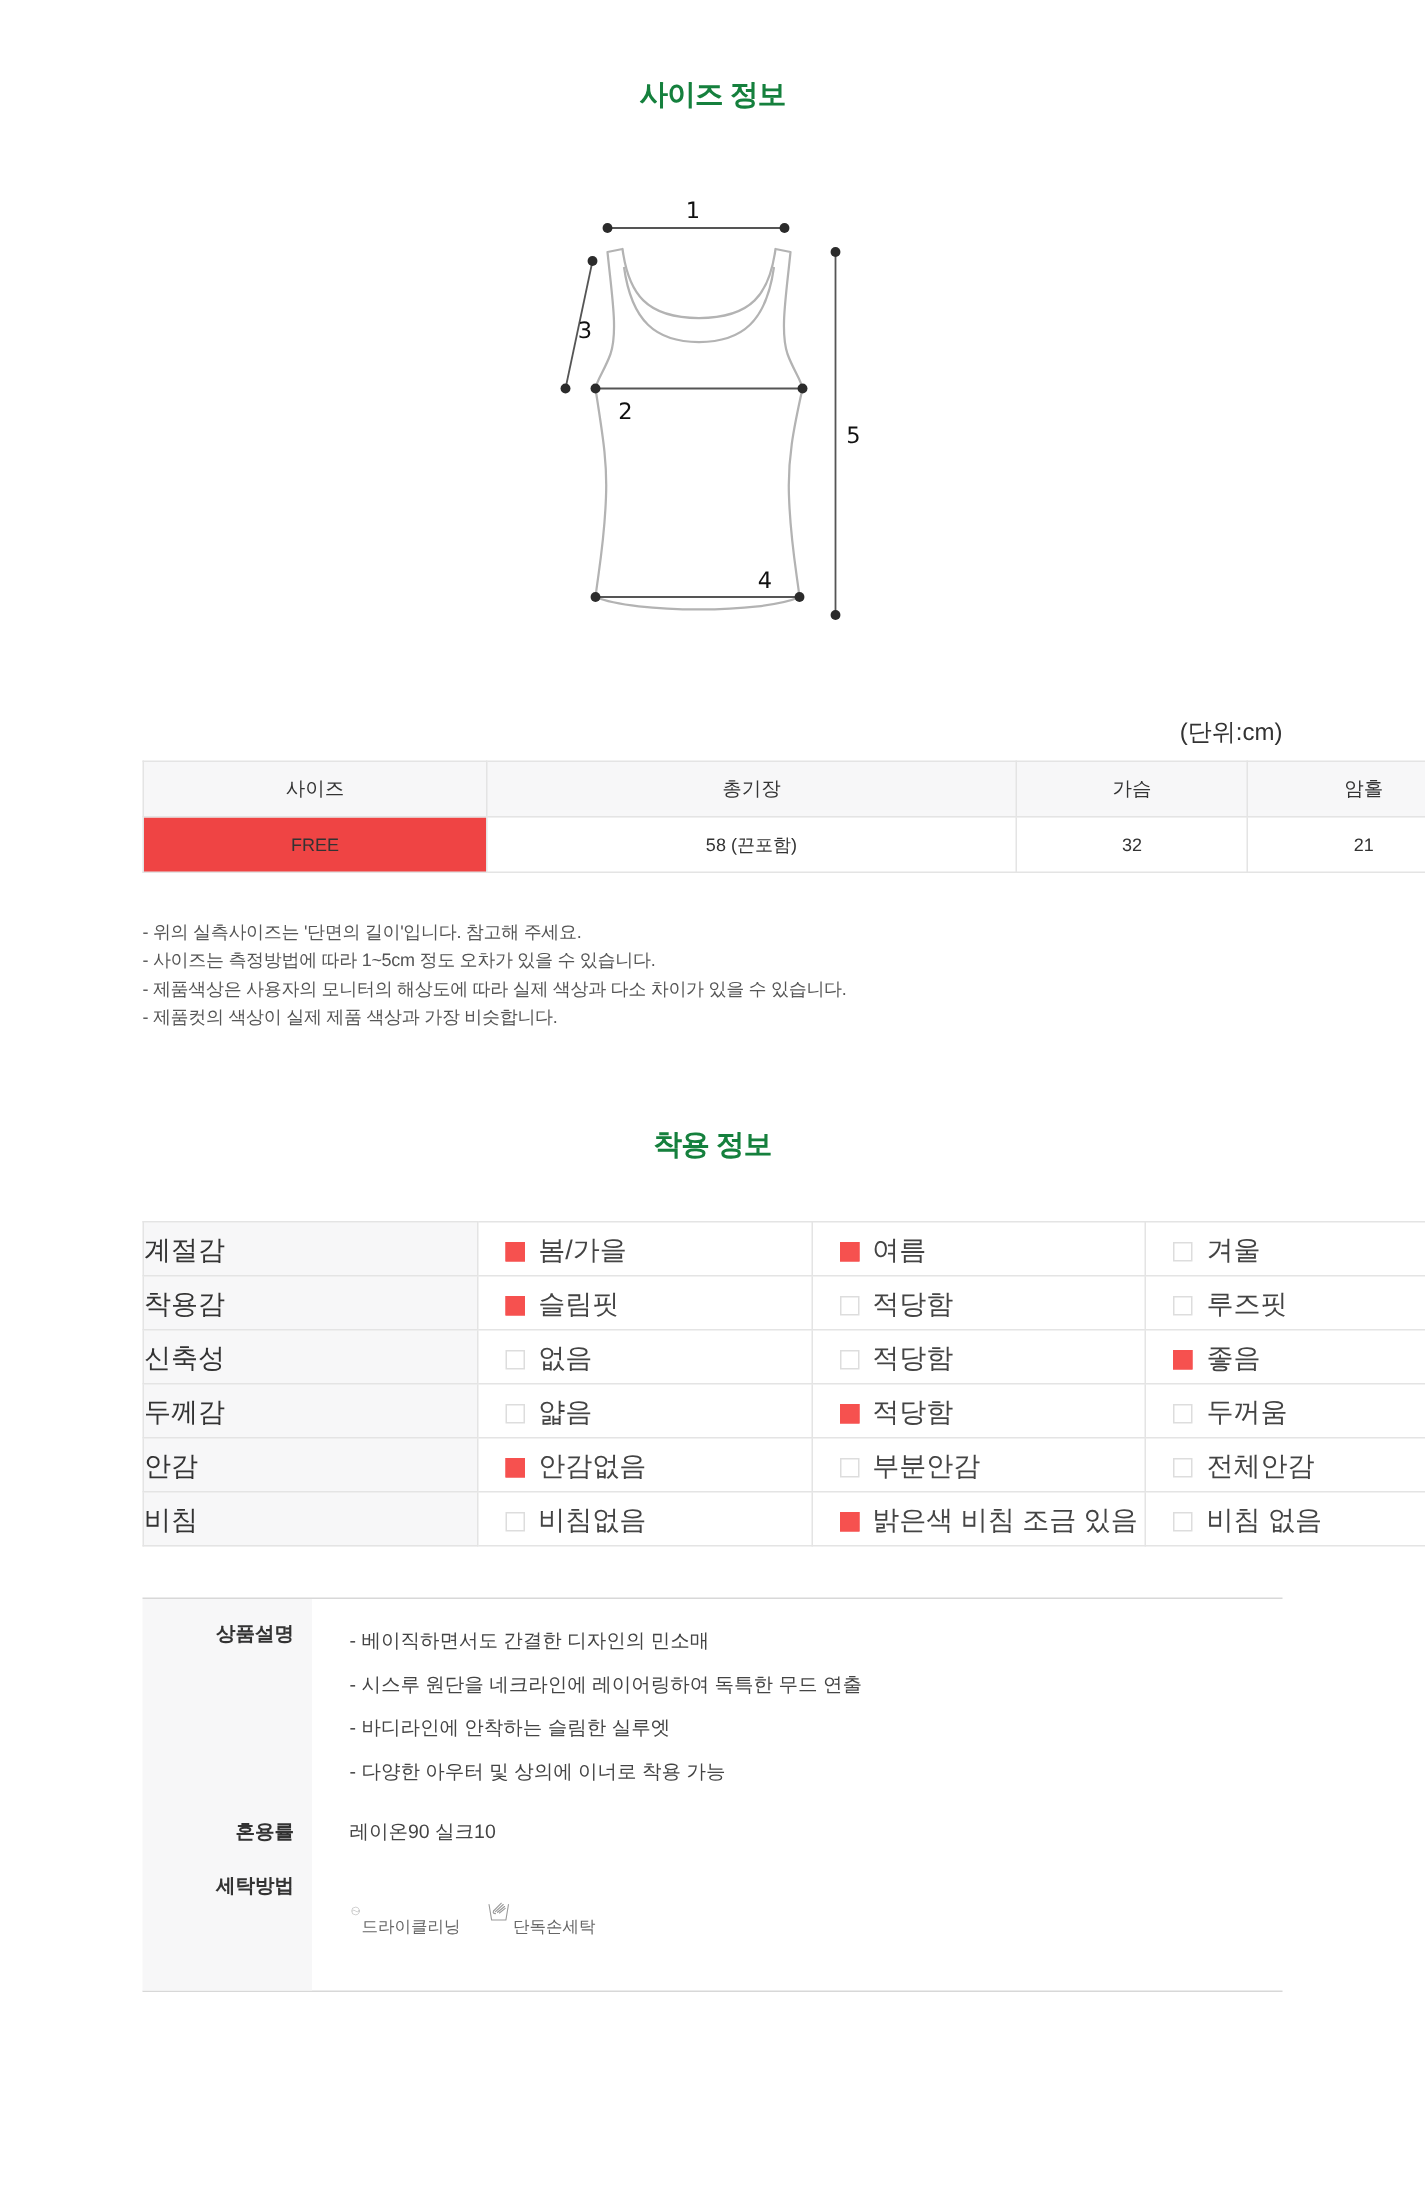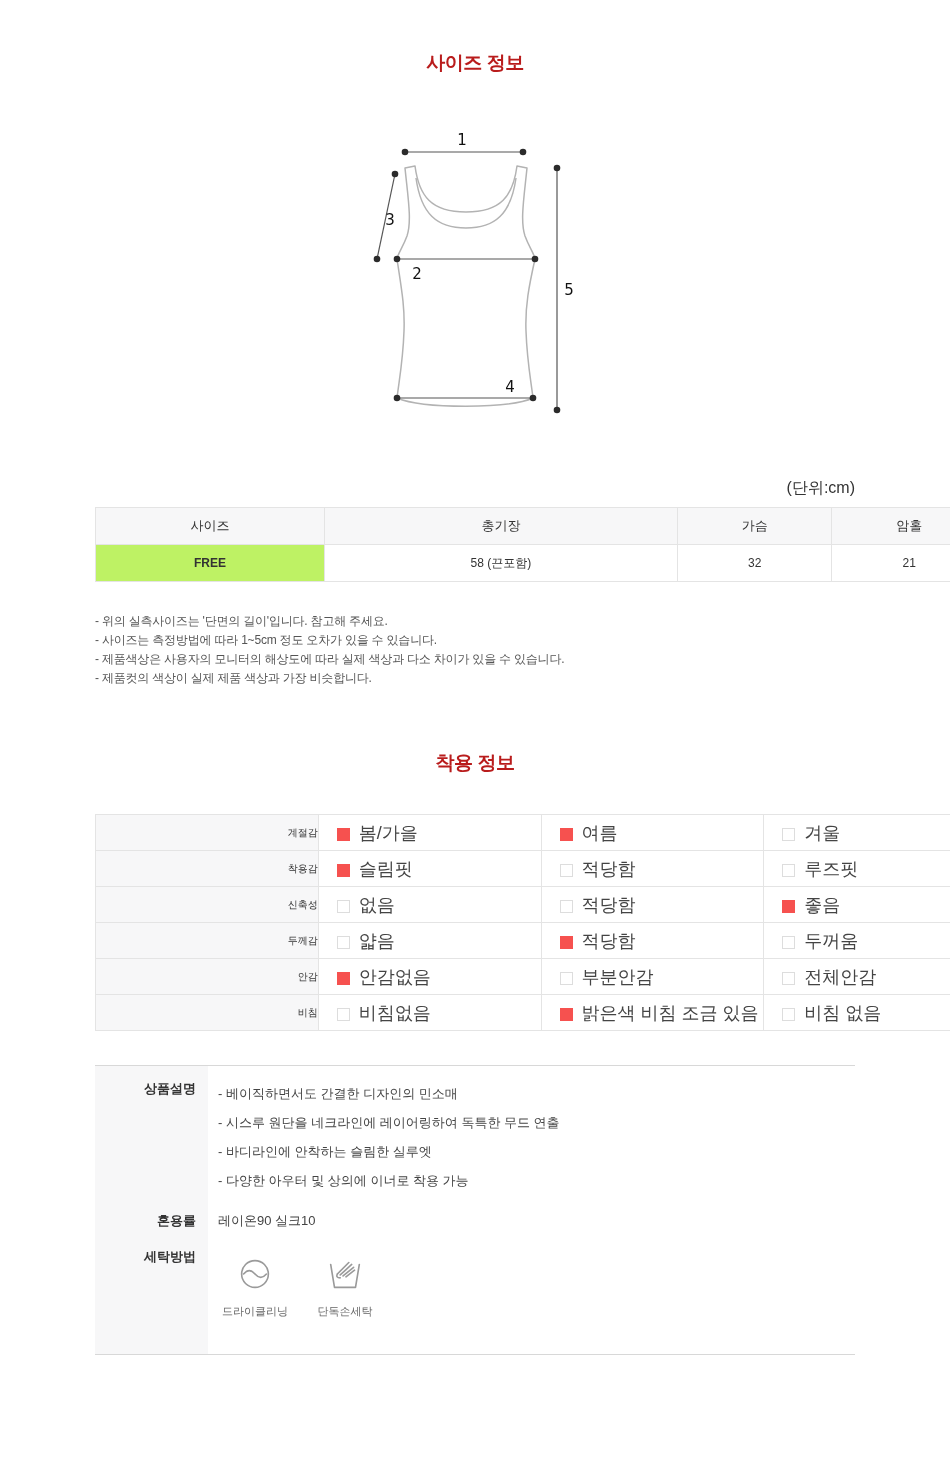--- a/index.html
+++ b/index.html
@@ -1,59 +1,59 @@
 <!DOCTYPE html>
 <html><head>
 <meta charset="utf-8">
 <style>
   * { box-sizing: border-box; margin: 0; padding: 0; }
   body { background:#fff; font-family:"Liberation Sans","DejaVu Sans",sans-serif; color:#444; }
   .page { width:950px; height:1465px; margin:0 auto; background:#fff; overflow:hidden; }
   .content { width:760px; margin:0 auto; }
 
-  .sec-title { text-align:center; font-size:19px; font-weight:700; color:#b91c1c; letter-spacing:-0.5px; }
+  .sec-title { text-align:center; font-size:19px; font-weight:700; color:#15803d; letter-spacing:-0.5px; }
   .title-size { margin-top:50px; }
   .title-fit { margin-top:62px; }
   .title-detail { margin-top:60px; }
 
   .diagram-wrap { margin-top:50px; height:302px; display:flex; justify-content:center; }
   .diagram-wrap svg { width:232px; height:302px; }
   .garment { fill:none; stroke:#b3b3b3; stroke-width:1.5; stroke-linejoin:round; }
   .mline { stroke:#555; stroke-width:1.2; }
   .mdot { fill:#2b2b2b; }
   .mnum { font-size:15px; fill:#111; font-family:"DejaVu Sans",sans-serif; }
 
   .unit-note { margin-top:50px; text-align:right; font-size:16px; color:#333; }
 
   table { border-collapse:collapse; width:892px; margin-top:8px;padding-left:20px; }
   th, td { border:1px solid #e4e4e4; height:37px; font-size:12px; color:#333; font-weight:400; }
   .size-table th { background:#f7f7f8; font-size:13px; text-align:center; }
   .size-table td { text-align:center; }
-  .size-table td.col-label { background:#bef264; font-weight:700; }
+  .size-table td.col-label { background:#ef4444; font-weight:400; }
 
   .notes { margin-top:30px; font-size:12px; color:#555; line-height:19px; letter-spacing:-0.2px; }
 
   .fit-table { margin-top:38px; }
   .fit-table td { height:36px; }
-  .fit-table .ft-label { background:#f7f7f8; text-align:right; width:25%; font-size:10px; color:#333; }
+  .fit-table .ft-label { background:#f7f7f8; text-align:left; width:25%; font-size:18px; color:#333; }
   .fit-table .ft-cell { width:25%; text-align:left; padding-left:18px; font-size:18px; color:#444; }
   .cb { width:13px; height:13px; border:1px solid #ddd; background:#fff; display:inline-block; vertical-align:-2px; margin-right:9px; }
   .cb.on { background:#f6514f; border-color:#f6514f; }
 
   .detail { position:relative; margin-top:34px; border-top:1px solid #d8d8d8; border-bottom:1px solid #d8d8d8; padding:13px 0 32px; }
   .detail::before { content:""; position:absolute; left:0; top:0; bottom:0; width:113px; background:#f7f7f8; }
-  .d-row { position:relative; display:flex; align-items:flex-start; }
+  .d-row { position:relative; display:flex; align-items:flex-start;gap:15px; }
   .d-row + .d-row { margin-top:16px; }
   .d-label { flex:0 0 113px; padding-right:12px; text-align:right; font-weight:700; font-size:13px; color:#333; line-height:20px; }
   .d-content { margin-left:10px; font-size:13px; color:#444; line-height:20px; }
   .d-lines div { line-height:29px; }
   .row-color, .row-fabric { margin-top:17px; }
   .row-wash { margin-top:16px; }
   .wash-icons { display:flex; gap:16px; margin-top:6px; }
-  .wash-item { display:flex; flex-direction:column; align-items:center; width:74px;font-family:Liberation Mono, monospace; }
+  .wash-item { display:flex; flex-direction:row; align-items:flex-end; width:74px; }
   .wash-item svg { width:42px; height:42px; }
   .wash-glyph { fill:none; stroke:#9a9a9a; stroke-width:1.7; stroke-linecap:round; stroke-linejoin:round; }
   .wash-label { font-size:11px; color:#666; margin-top:7px; white-space:nowrap; }
 </style>
 </head>
 <body>
 
 <div class="page">
   <div class="content">
 

